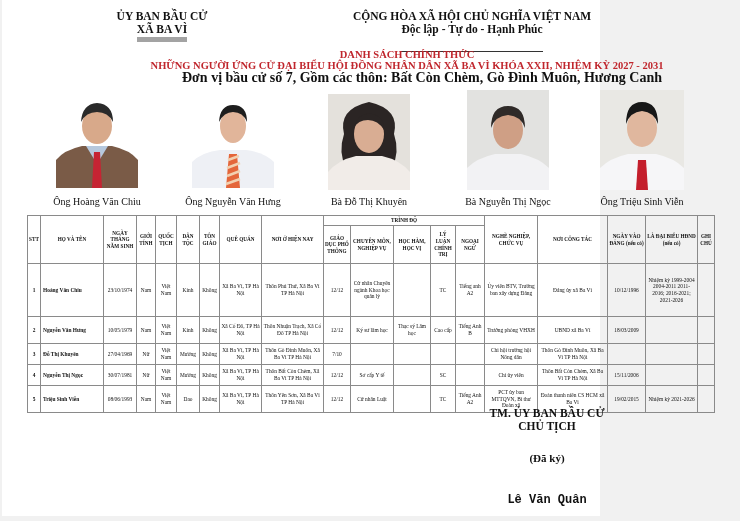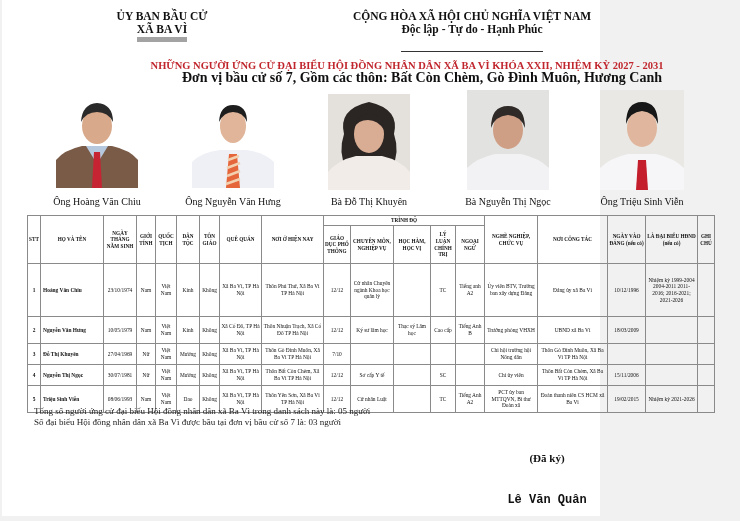--- a/index.html
+++ b/index.html
@@ -62,20 +62,21 @@
   <div class="abs hdr-left center">
     <div>ỦY BAN BẦU CỬ</div>
     <div><span class="ul">XÃ BA VÌ</span></div>
   </div>
 
   <div class="abs hdr-right center">
     <div>CỘNG HÒA XÃ HỘI CHỦ NGHĨA VIỆT NAM</div>
     <div><span class="motto">Độc lập - Tự do -   Hạnh Phúc</span></div>
   </div>
 
+  <div class="abs title1 center">DANH SÁCH CHÍNH THỨC</div>
   <div class="abs title2 center">NHỮNG NGƯỜI ỨNG CỬ ĐẠI BIỂU HỘI ĐỒNG NHÂN DÂN XÃ BA VÌ KHÓA XXII, NHIỆM KỲ 2027 - 2031</div>
   <div class="abs title3 center">Đơn vị bầu cử số 7, Gồm các thôn: Bất Còn Chèm, Gò Đình Muôn,  Hương Canh</div>
 
   <div class="abs photo" style="left:54px; top:94px; width:82px; height:94px;">
     <svg width="82" height="94" viewBox="0 0 82 94">
       <rect width="82" height="94" fill="#ffffff"></rect>
       <path d="M0 94 L0 66 Q8 56 26 52 L56 52 Q74 56 82 66 L82 94 Z" fill="#7a5b47"></path>
       <path d="M30 52 L41 70 L52 52 Z" fill="#b6c8dd"></path>
       <path d="M38 58 L44 58 L46 94 L36 94 Z" fill="#c62433"></path>
       <ellipse cx="41" cy="32" rx="15" ry="18" fill="#d8a98a"></ellipse>
@@ -275,21 +276,21 @@
         <td>Tiếng Anh A2</td>
         <td>PCT ủy ban MTTQVN, Bí thư Đoàn xã</td>
         <td>Đoàn thanh niên CS HCM xã Ba Vì</td>
         <td>19/02/2015</td>
         <td>Nhiệm kỳ 2021-2026</td>
         <td></td>
       </tr>
     </tbody>
   </table>
 
-  <div class="abs summary">
-    <div>Tổng số người ứng cử đại biểu Hội đồng nhân dân xã Ba Vì trong danh sách này là: 05 người</div>
-    <div>Số đại biểu Hội đồng nhân dân xã Ba Vì được bầu tại đơn vị bầu cử số 7 là: 03 người</div>
-  </div>
-
+
+  <div class="abs sign center">
+    <div>TM. ỦY BAN BẦU CỬ</div>
+    <div>CHỦ TỊCH</div>
+  </div>
   <div class="abs signed center">(Đã ký)</div>
   <div class="abs signer center">Lê Văn Quân</div>
 
 </div>
 
 </body></html>

